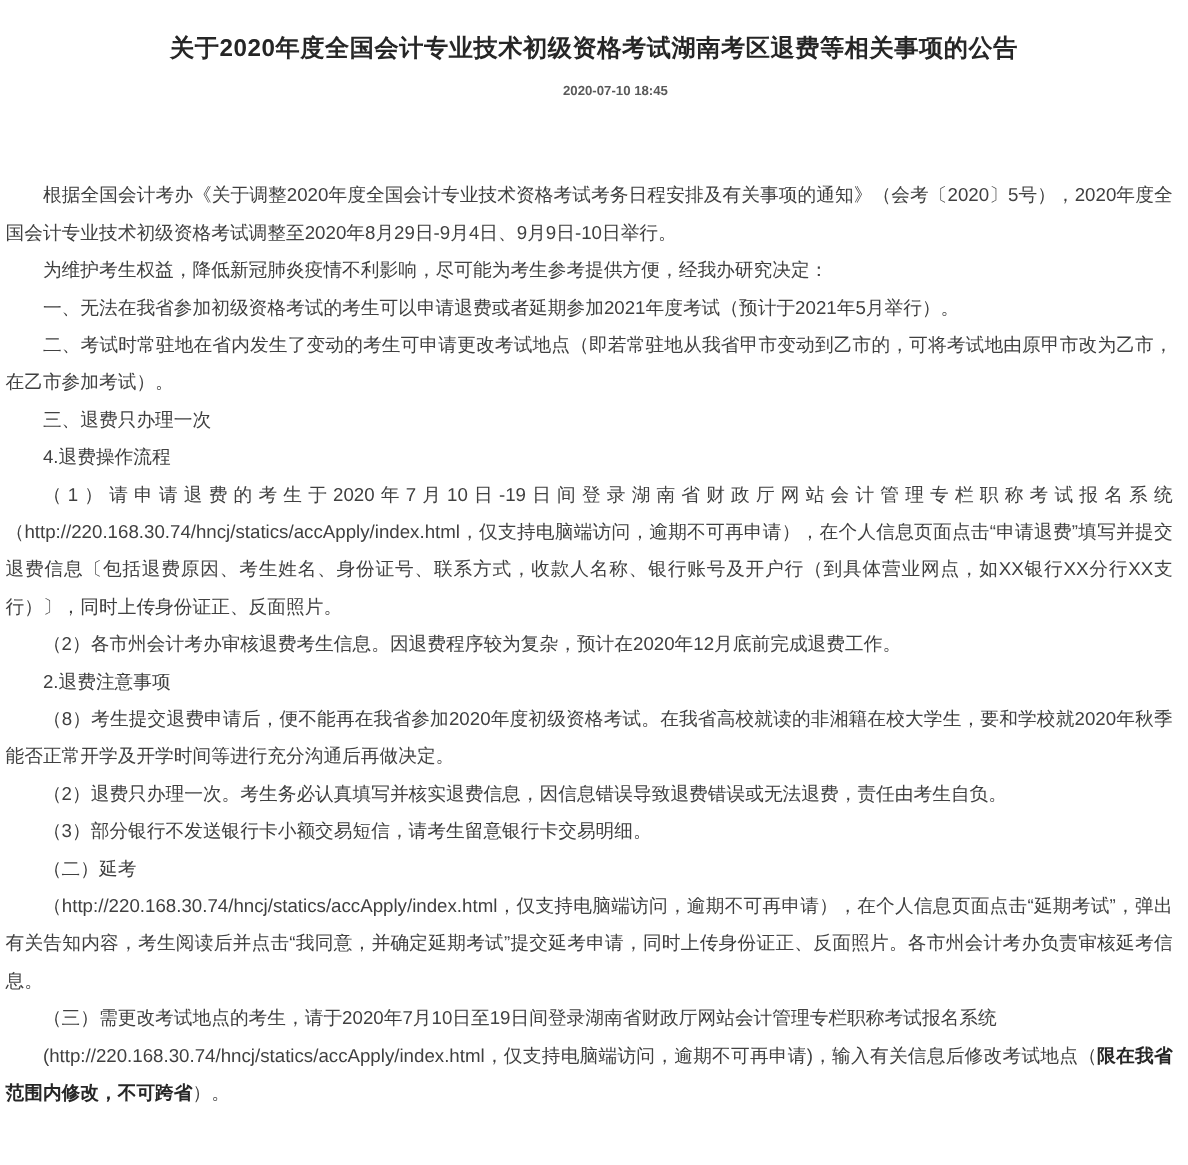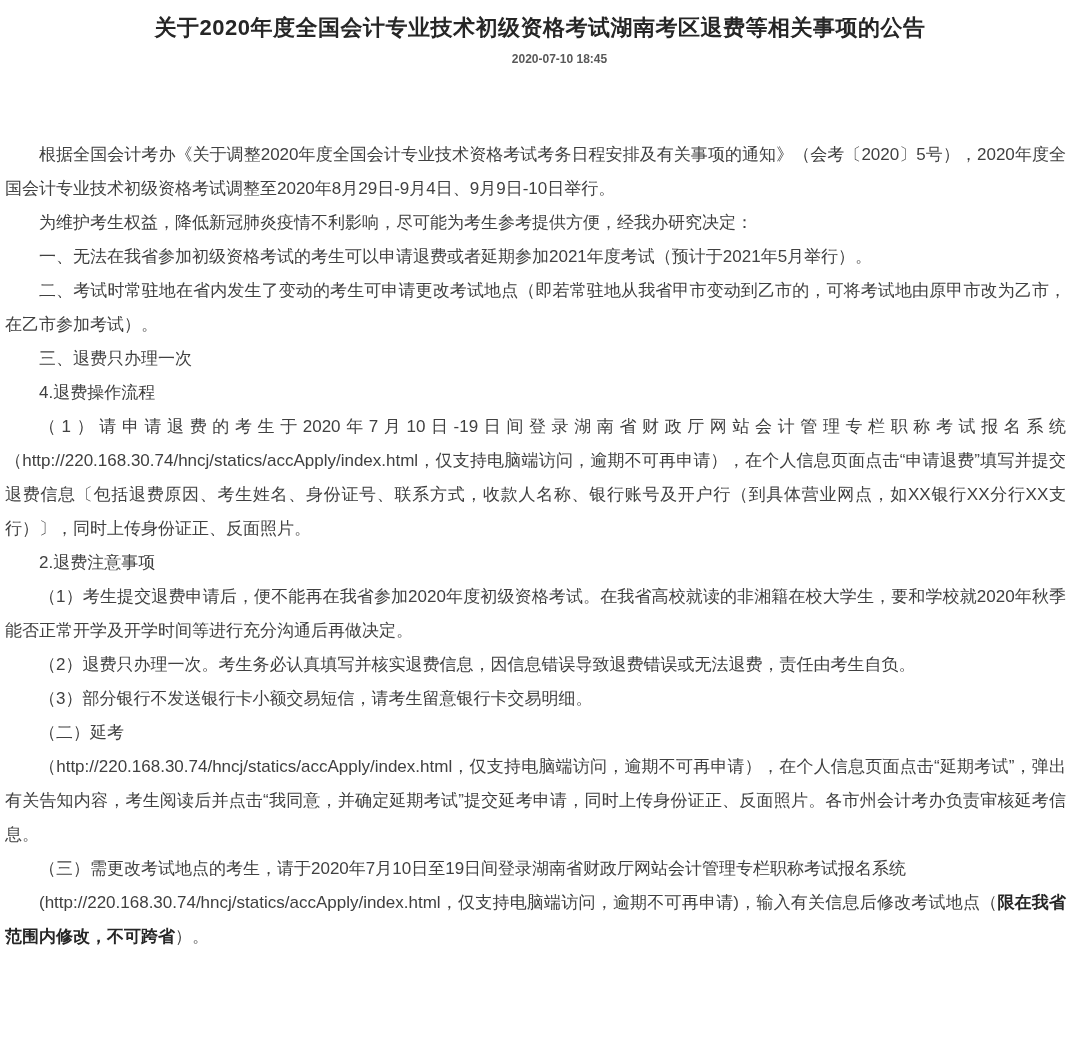--- a/index.html
+++ b/index.html
@@ -8,21 +8,21 @@
     background: #ffffff;
   }
   .page {
     width: 1080px;
     min-height: 1059px;
     box-sizing: border-box;
     background: #ffffff;
     font-family: "Liberation Sans", "DejaVu Sans", sans-serif;
   }
   .page-title {
-    margin: 0;
+    margin: 16px;
     padding: 13px 80px 0 80px;
     font-size: 22px;
     line-height: 30px;
     font-weight: 700;
     letter-spacing: 0.5px;
     color: #262626;
     text-align: center;
   }
   .publish-date {
     margin-top: 9px;
@@ -60,22 +60,23 @@
   <div class="publish-date">2020-07-10 18:45</div>
 
   <div class="content">
     <p>根据全国会计考办《关于调整2020年度全国会计专业技术资格考试考务日程安排及有关事项的通知》（会考〔2020〕5号），2020年度全国会计专业技术初级资格考试调整至2020年8月29日-9月4日、9月9日-10日举行。</p>
     <p>为维护考生权益，降低新冠肺炎疫情不利影响，尽可能为考生参考提供方便，经我办研究决定：</p>
     <p>一、无法在我省参加初级资格考试的考生可以申请退费或者延期参加2021年度考试（预计于2021年5月举行）。</p>
     <p>二、考试时常驻地在省内发生了变动的考生可申请更改考试地点（即若常驻地从我省甲市变动到乙市的，可将考试地由原甲市改为乙市，在乙市参加考试）。</p>
     <p>三、退费只办理一次</p>
     <p>4.退费操作流程</p>
     <p>（1）请申请退费的考生于2020年7月10日-19日间登录湖南省财政厅网站会计管理专栏职称考试报名系统（http://220.168.30.74/hncj/statics/accApply/index.html，仅支持电脑端访问，逾期不可再申请），在个人信息页面点击“申请退费”填写并提交退费信息〔包括退费原因、考生姓名、身份证号、联系方式，收款人名称、银行账号及开户行（到具体营业网点，如XX银行XX分行XX支行）〕，同时上传身份证正、反面照片。</p>
+    <p>（2）各市州会计考办审核退费考生信息。因退费程序较为复杂，预计在2020年12月底前完成退费工作。</p>
     <p>2.退费注意事项</p>
-    <p>（1）考生提交退费申请后，便不能再在我省参加2020年度初级资格考试。在我省高校就读的非湘籍在校大学生，要和学校就2020年秋季能否正常开学及开学时间等进行充分沟通后再做决定。</p>
+    <p>（8）考生提交退费申请后，便不能再在我省参加2020年度初级资格考试。在我省高校就读的非湘籍在校大学生，要和学校就2020年秋季能否正常开学及开学时间等进行充分沟通后再做决定。</p>
     <p>（2）退费只办理一次。考生务必认真填写并核实退费信息，因信息错误导致退费错误或无法退费，责任由考生自负。</p>
     <p>（3）部分银行不发送银行卡小额交易短信，请考生留意银行卡交易明细。</p>
     <p>（二）延考</p>
     <p>（http://220.168.30.74/hncj/statics/accApply/index.html，仅支持电脑端访问，逾期不可再申请），在个人信息页面点击“延期考试”，弹出有关告知内容，考生阅读后并点击“我同意，并确定延期考试”提交延考申请，同时上传身份证正、反面照片。各市州会计考办负责审核延考信息。</p>
     <p>（三）需更改考试地点的考生，请于2020年7月10日至19日间登录湖南省财政厅网站会计管理专栏职称考试报名系统</p>
     <p><span>(http://220.168.30.74/hncj/statics/accApply/index.html，仅支持电脑端访问，逾期不可再申请)，输入有关信息后修改考试地点（</span><strong>限在我省范围内修改，不可跨省</strong><span>）。</span></p>
   </div>
 
 </div>
 

